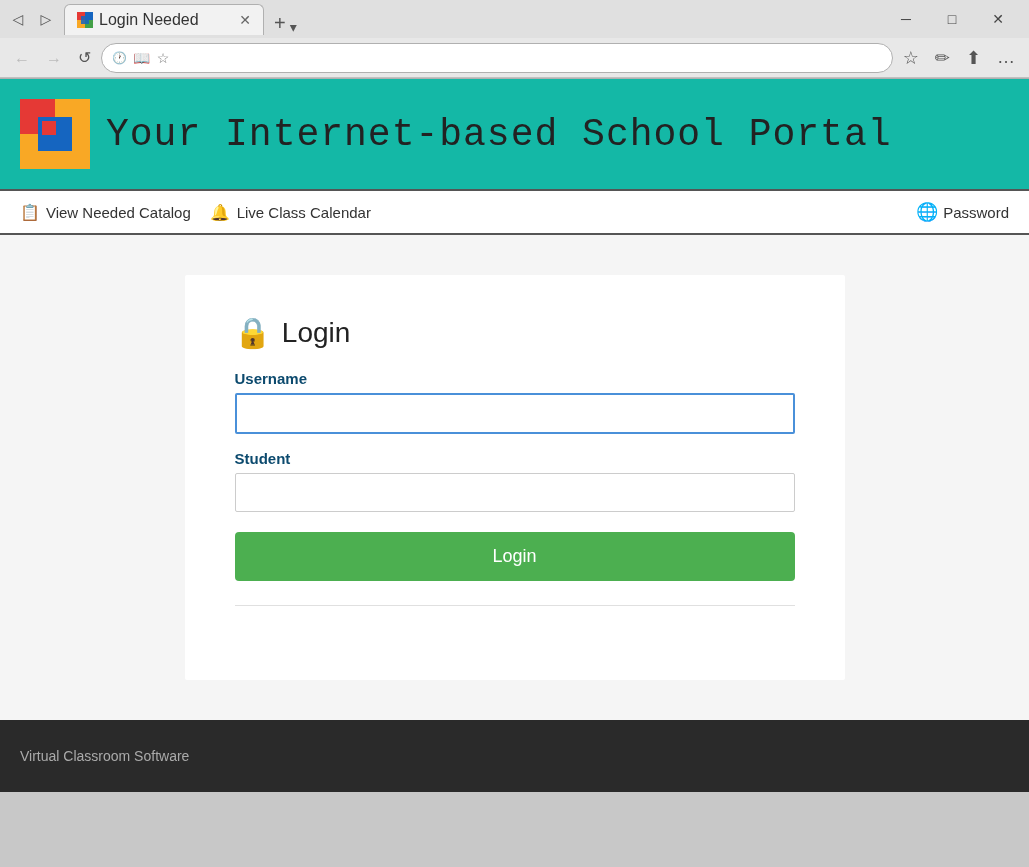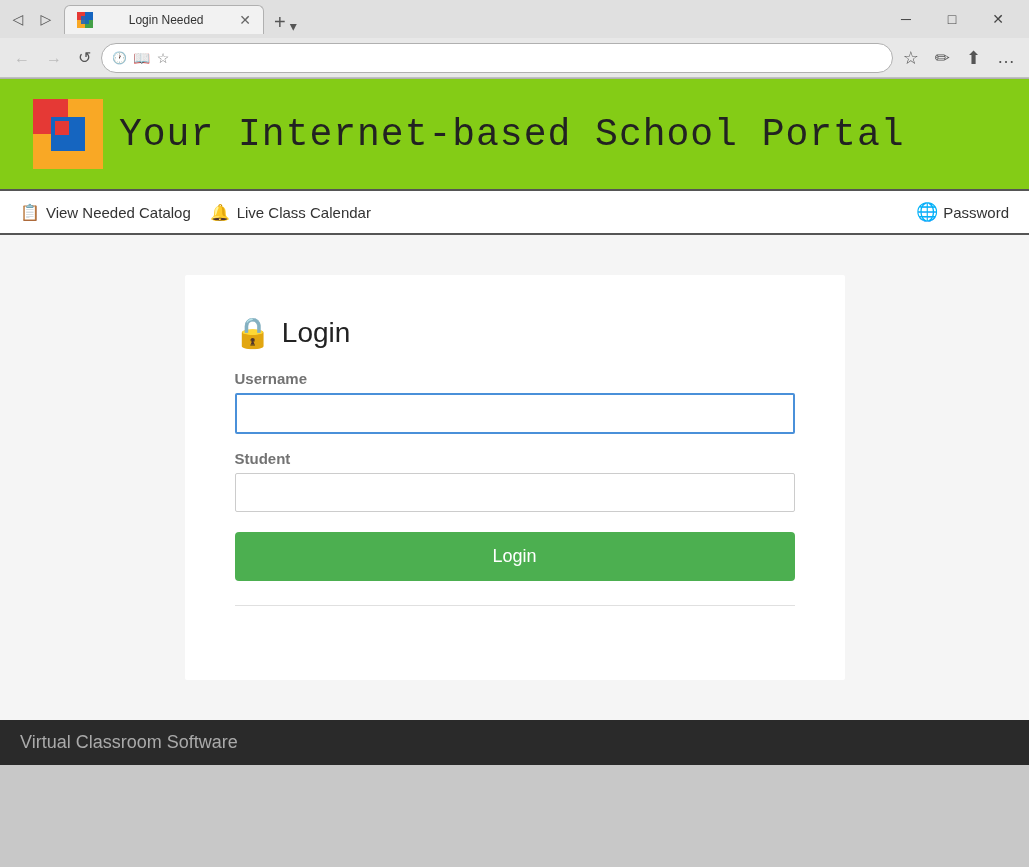--- a/index.html
+++ b/index.html
@@ -14,21 +14,21 @@
     }
     .titlebar-icons { display: flex; gap: 8px; margin-right: 4px; }
     .titlebar-icon { width: 20px; height: 20px; display: flex; align-items: center; justify-content: center; font-size: 14px; color: #555; cursor: pointer; }
     .tab {
       display: flex; align-items: center; gap: 6px;
       padding: 6px 12px; background: #f2f2f2; border-radius: 6px 6px 0 0;
       font-size: 13px; color: #333; border: 1px solid #b0b0b0; border-bottom: none;
       min-width: 200px; max-width: 220px;
     }
     .tab-favicon { width: 16px; height: 16px; }
-    .tab-title { flex: 1; font-size: 12px; text-align: center; }
+    .tab-title { flex: 1; font-size: 16px; }
     .tab-close { color: #666; font-size: 14px; cursor: pointer; }
     .tab-new { display: flex; align-items: center; margin-left: 4px; }
     .tab-new span { font-size: 18px; color: #555; cursor: pointer; }
     .tab-list-btn { font-size: 14px; color: #555; cursor: pointer; margin-left: 4px; }
 
     .browser-toolbar {
       display: flex; align-items: center; padding: 4px 8px; gap: 4px;
       background: #e8e8e8; height: 40px; border-bottom: 1px solid #c0c0c0;
     }
     .toolbar-btn { background: none; border: none; cursor: pointer; color: #555; font-size: 16px; padding: 4px 6px; }
@@ -45,22 +45,22 @@
     .toolbar-right-icon { font-size: 18px; color: #555; cursor: pointer; padding: 2px 6px; }
 
     
     .window-controls { display: flex; margin-left: auto; }
     .win-btn { width: 46px; height: 38px; display: flex; align-items: center; justify-content: center; font-size: 14px; cursor: pointer; color: #444; }
 
     
     .website { background: white; min-height: 580px; }
 
     .site-header {
-      display: flex; align-items: center; padding: 20px 33px;
-      border-bottom: none; background: #84cc16;
+      display: flex; align-items: center; padding: 20px 20px;
+      border-bottom: none; background: #14b8a6;
     }
     .logo-container { display: flex; align-items: center; gap: 16px; }
     .logo-icon { width: 70px; height: 70px; }
     .site-title { font-family: 'Courier New', Courier, monospace; font-size: 38px; color: #222; font-weight: normal; letter-spacing: 1px; }
 
     .nav-bar {
       display: flex; align-items: center; padding: 10px 20px;
       border-top: 2px solid #555; border-bottom: 2px solid #555;
       background: white;
     }
@@ -73,41 +73,41 @@
     .main-content {
       background: #f5f5f5; min-height: 480px; padding: 40px 20px;
       display: flex; justify-content: center;
     }
     .login-box { width: 660px; background: white; padding: 40px 50px 50px 50px; border-radius: 2px; }
     .login-header { display: flex; align-items: center; gap: 10px; margin-bottom: 20px; }
     .lock-icon { font-size: 30px; color: #222; }
     .login-title { font-size: 28px; font-weight: normal; color: #222; font-family: Arial, sans-serif; }
 
     .form-group { margin-bottom: 16px; }
-    .form-label { display: block; font-weight: bold; font-size: 15px; color: #737373; margin-bottom: 6px; }
+    .form-label { display: block; font-weight: bold; font-size: 15px; color: #0c4a6e; margin-bottom: 6px; }
     .form-input {
       width: 100%; padding: 10px 12px;
       border: 1px solid #ccc; border-radius: 2px;
       font-size: 15px; outline: none;
     }
     .form-input.active { border: 2px solid #4a90d9; }
 
     .login-btn {
       width: 100%; padding: 14px;
       background: #4caf50; border: none; border-radius: 4px;
       color: white; font-size: 18px; cursor: pointer; margin-top: 4px;
     }
 
     .divider { border: none; border-top: 1px solid #e0e0e0; margin: 24px 0; }
 
     .links-row { display: flex; justify-content: center; gap: 80px; }
     .form-link { color: #4a8fc0; text-decoration: none; font-size: 15px; }
 
     
-    .site-footer { background: #2a2a2a; color: #aaa; padding: 12px 20px; font-size: 18px; }
+    .site-footer { background: #2a2a2a; color: #aaa; padding: 28px 20px; font-size: 14px; }
 
     
     .fav-red { fill: #e53935; }
     .fav-blue { fill: #1565c0; }
     .fav-yellow { fill: #f9a825; }
     .fav-green { fill: #43a047; }
   </style>
 </head>
 <body>
 

